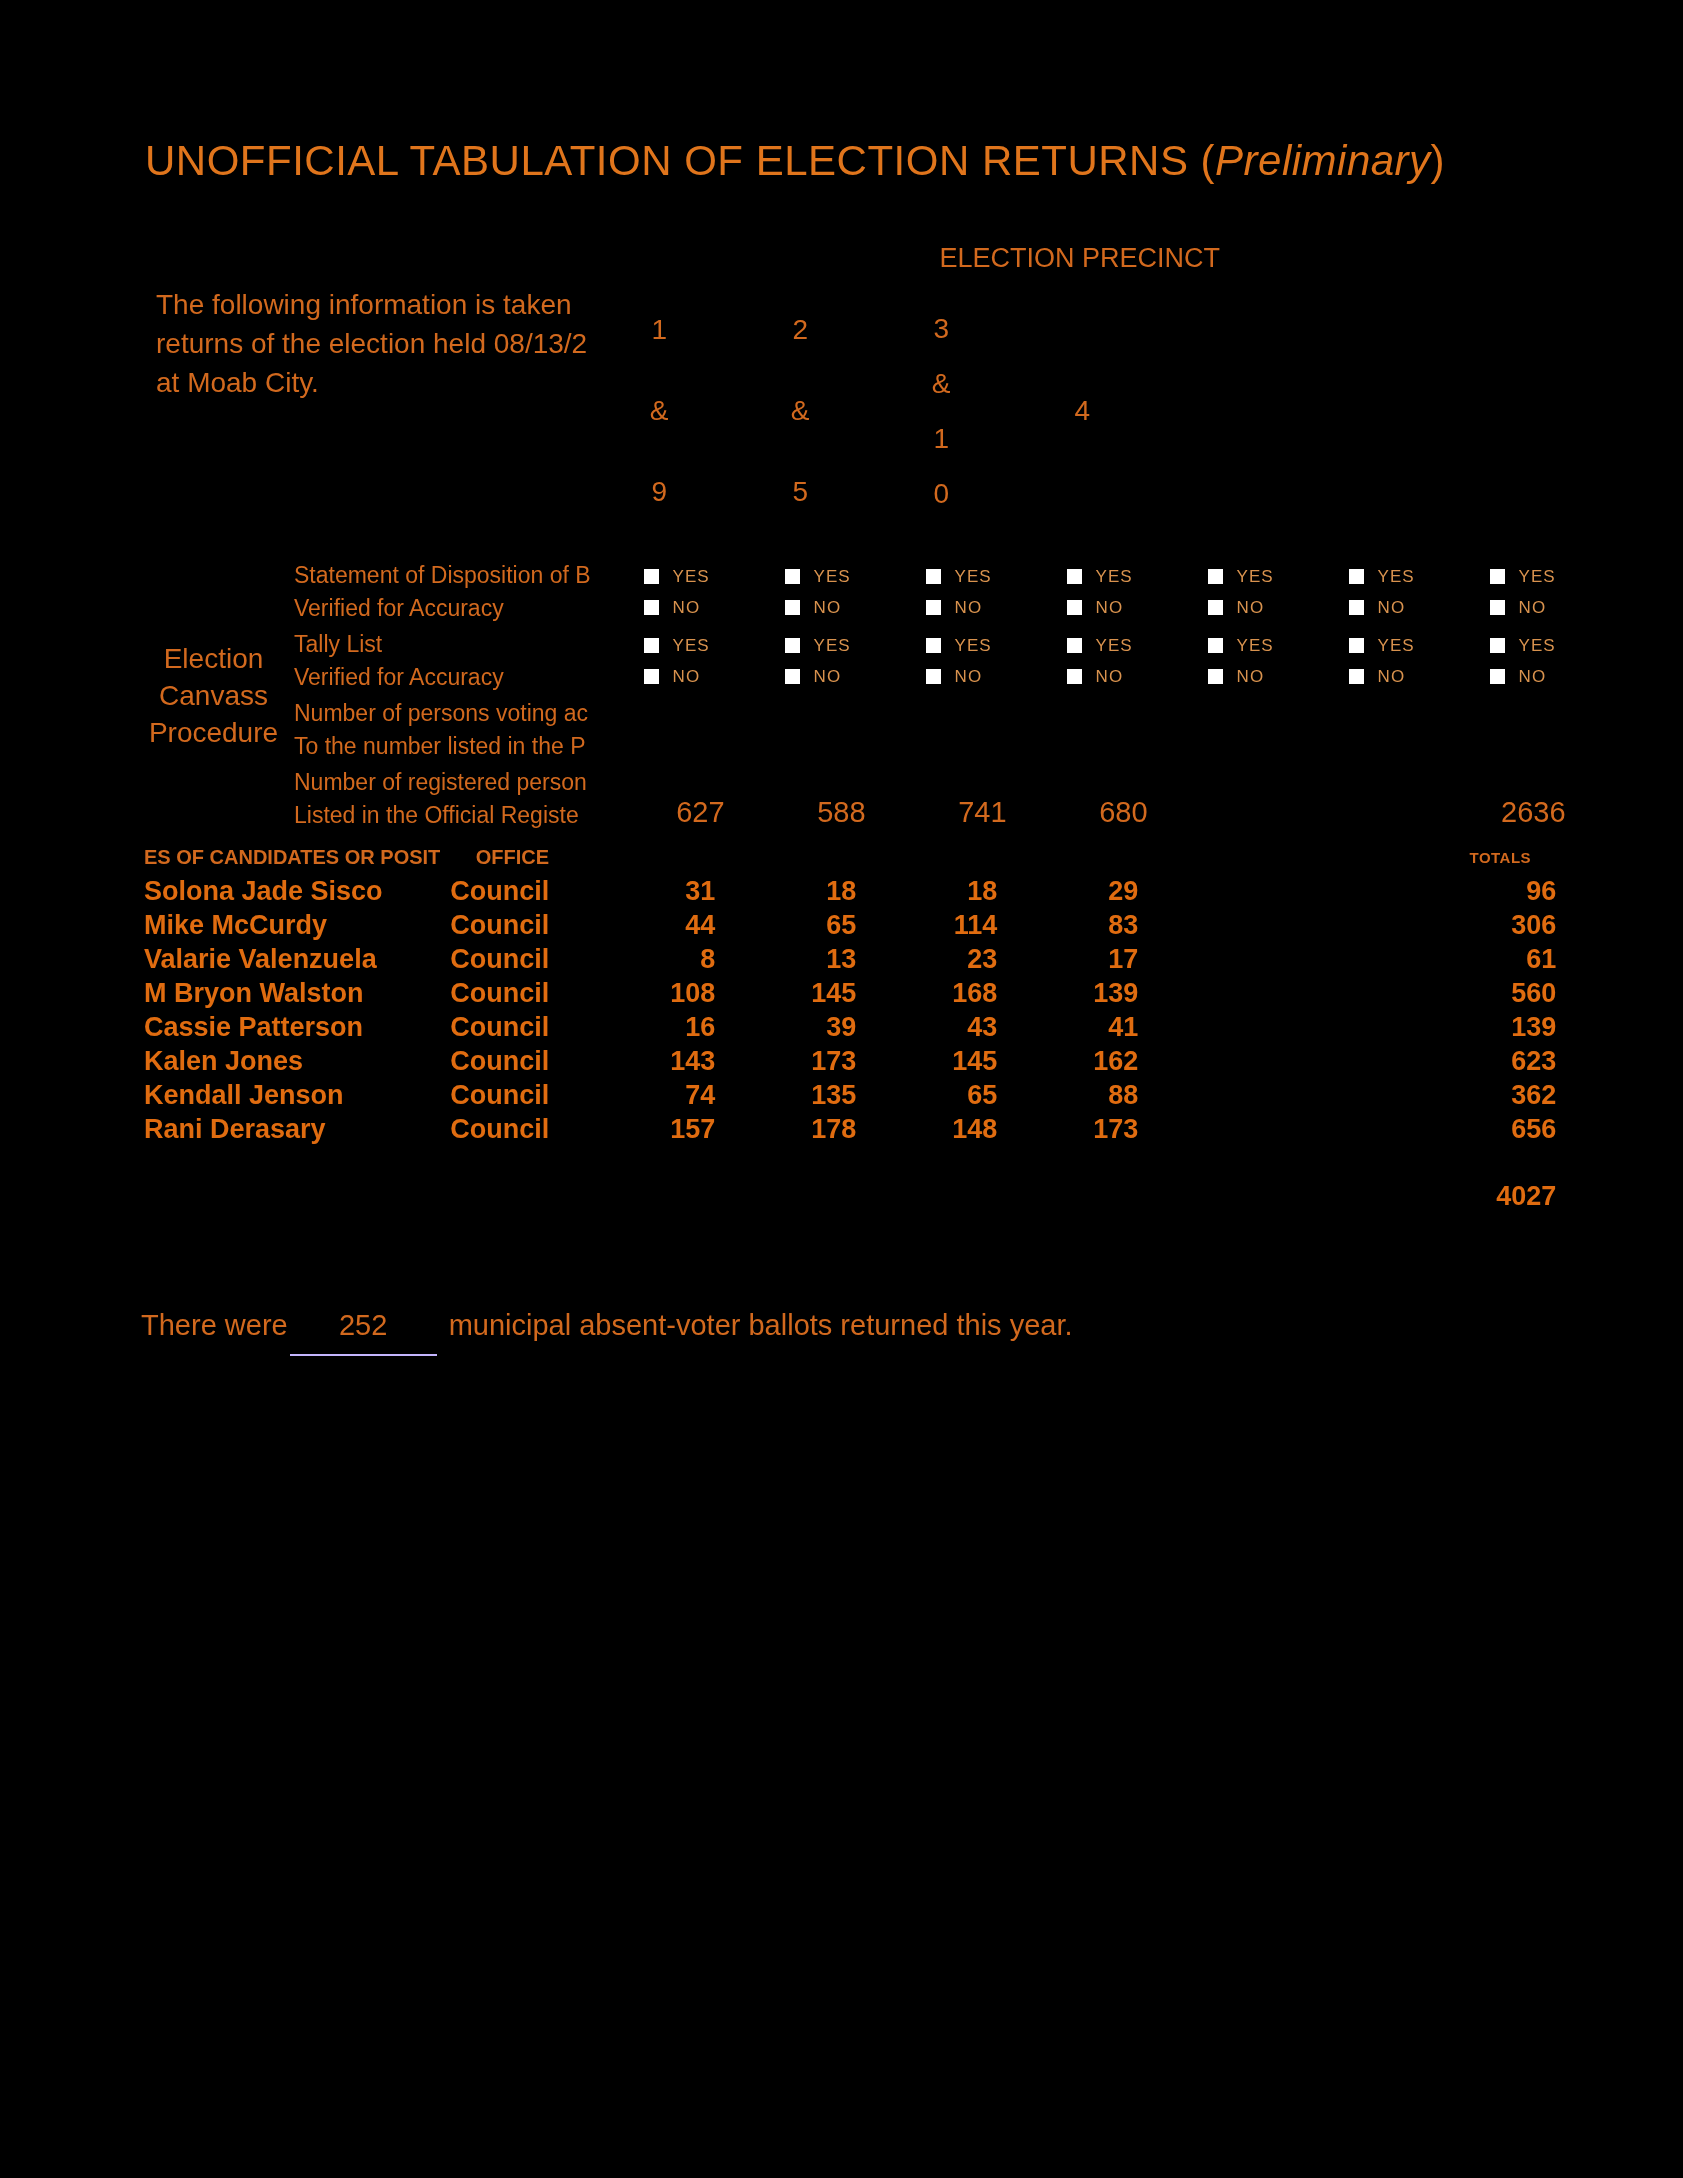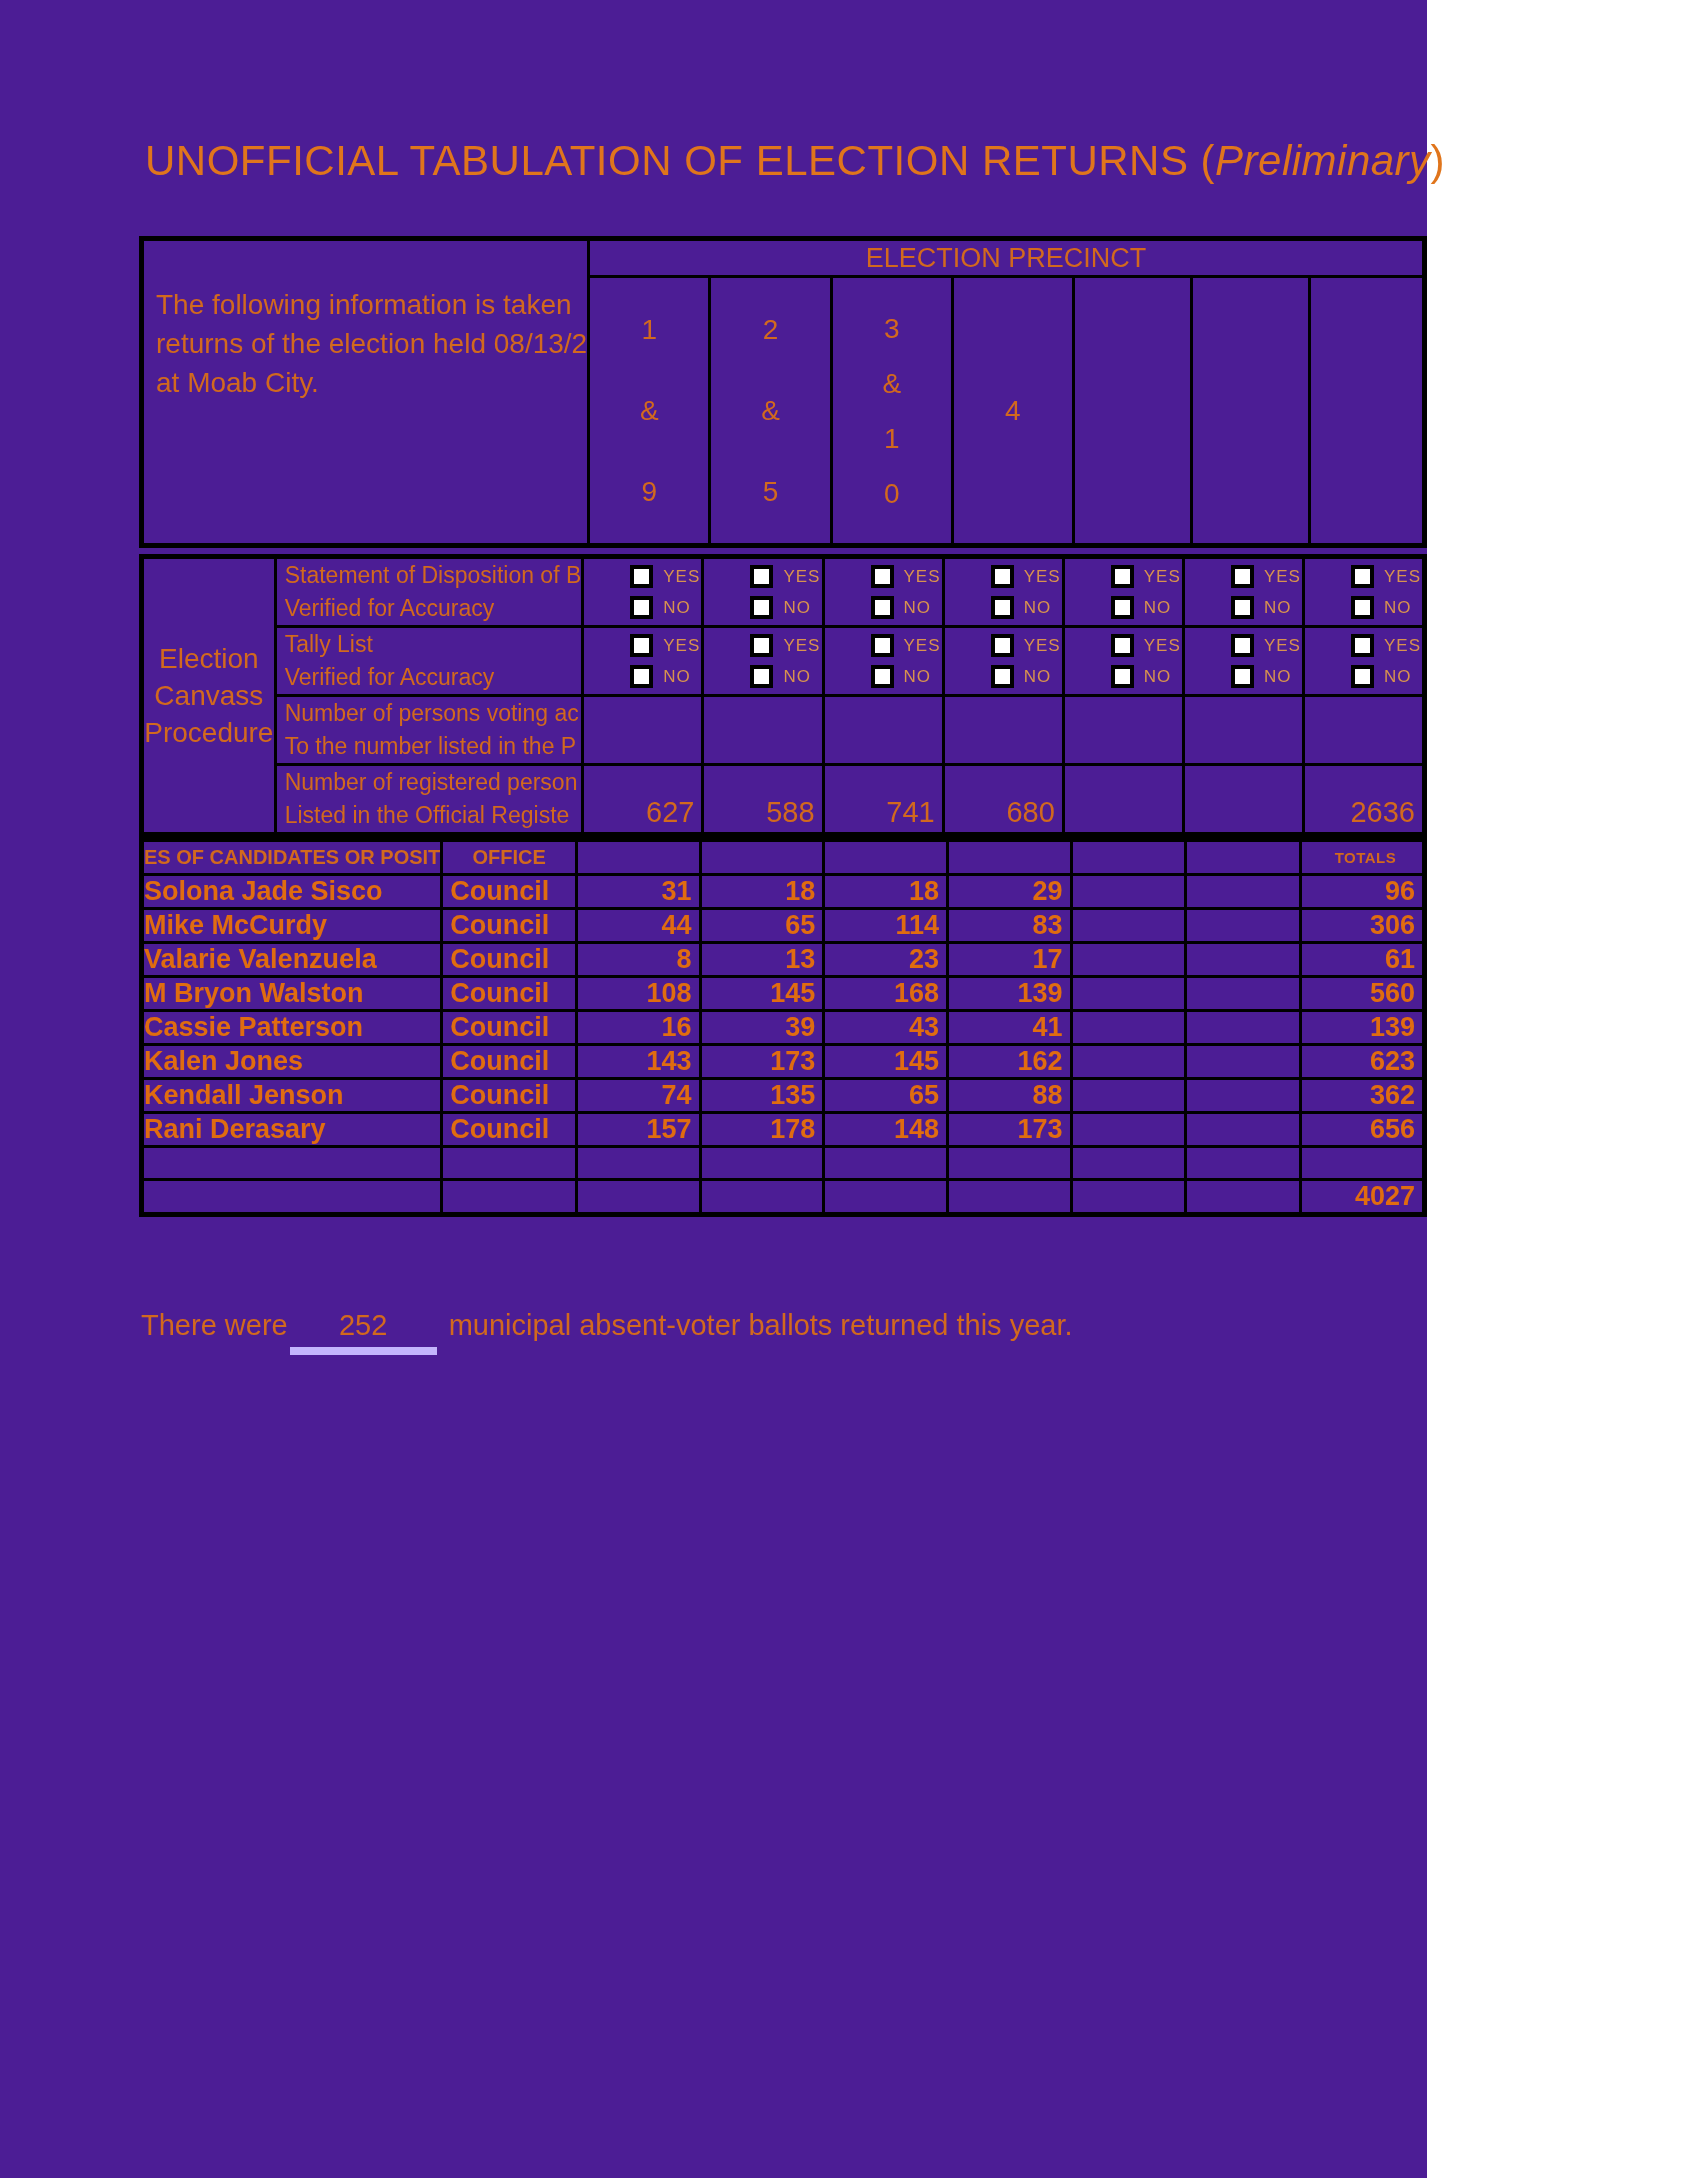--- a/index.html
+++ b/index.html
@@ -1,16 +1,16 @@
 <!DOCTYPE html>
 <html><head>
 <meta charset="utf-8">
 <style>
   html,body{margin:0;padding:0;background:#ffffff;}
-  #page{position:relative;width:1427px;height:2178px;background:#4c1d95;
+  #page{position:relative;width:1683px;height:2178px;background:#000000;
         font-family:"Liberation Sans",sans-serif;color:#D2691E;}
   .title{position:absolute;left:145px;top:137px;font-size:42px;letter-spacing:0.5px;
          color:#E0751C;white-space:nowrap;}
   .title .ital{font-style:italic;}
   table{border-collapse:collapse;table-layout:fixed;}
   .sec{position:absolute;left:139px;}
   #sec1{top:236px;}
   #sec2{top:554px;}
   #sec3{top:837px;}
   td,th{border:3px solid #000;padding:0;overflow:hidden;font-weight:normal;}
@@ -40,21 +40,21 @@
   .office-header{font-size:20px;font-weight:bold;text-align:center;vertical-align:middle;}
   .totals-header{font-size:15px;font-weight:bold;padding-left:7px;vertical-align:middle;
                  letter-spacing:0.5px;}
   .cand td{height:30px;font-weight:bold;font-size:27px;color:#E06C10;vertical-align:middle;}
   .cand .name{text-align:left;white-space:nowrap;}
   .cand .office{padding-left:7px;white-space:nowrap;}
   .cand .v{text-align:right;padding-right:7px;}
   
   .footer{position:absolute;left:141px;top:1309px;font-size:29px;white-space:nowrap;}
   .footer .blank{display:inline-block;width:147px;text-align:center;
-                 border-bottom:8px solid #c4b5fd;padding-bottom:5px;margin:0 12px 0 2px;}
+                 border-bottom:2px solid #c4b5fd;padding-bottom:12px;margin:0 12px 0 2px;}
 </style>
 </head>
 <body>
 
 <div id="page">
 
   <div class="title"><span>UNOFFICIAL TABULATION OF ELECTION RETURNS (</span><span class="ital">Preliminary</span><span>)</span></div>
 
   <table id="sec1" class="sec">
     <colgroup>

